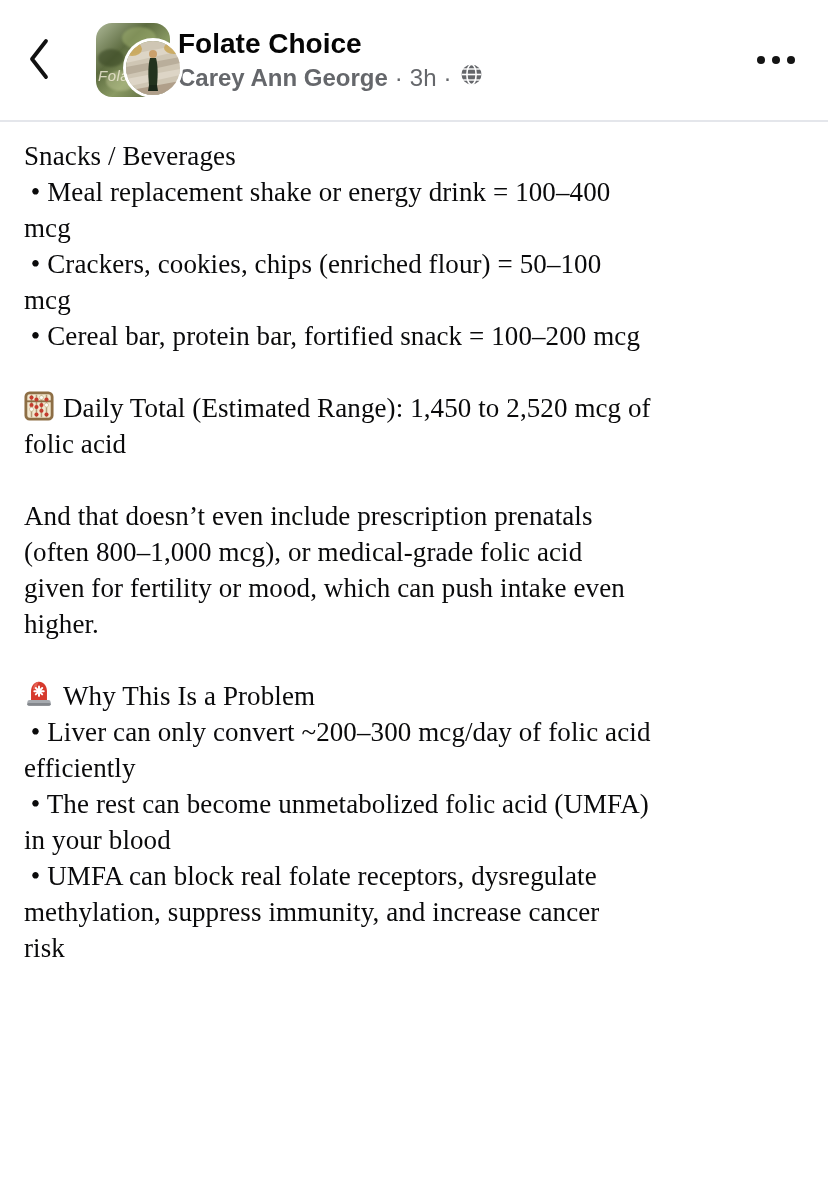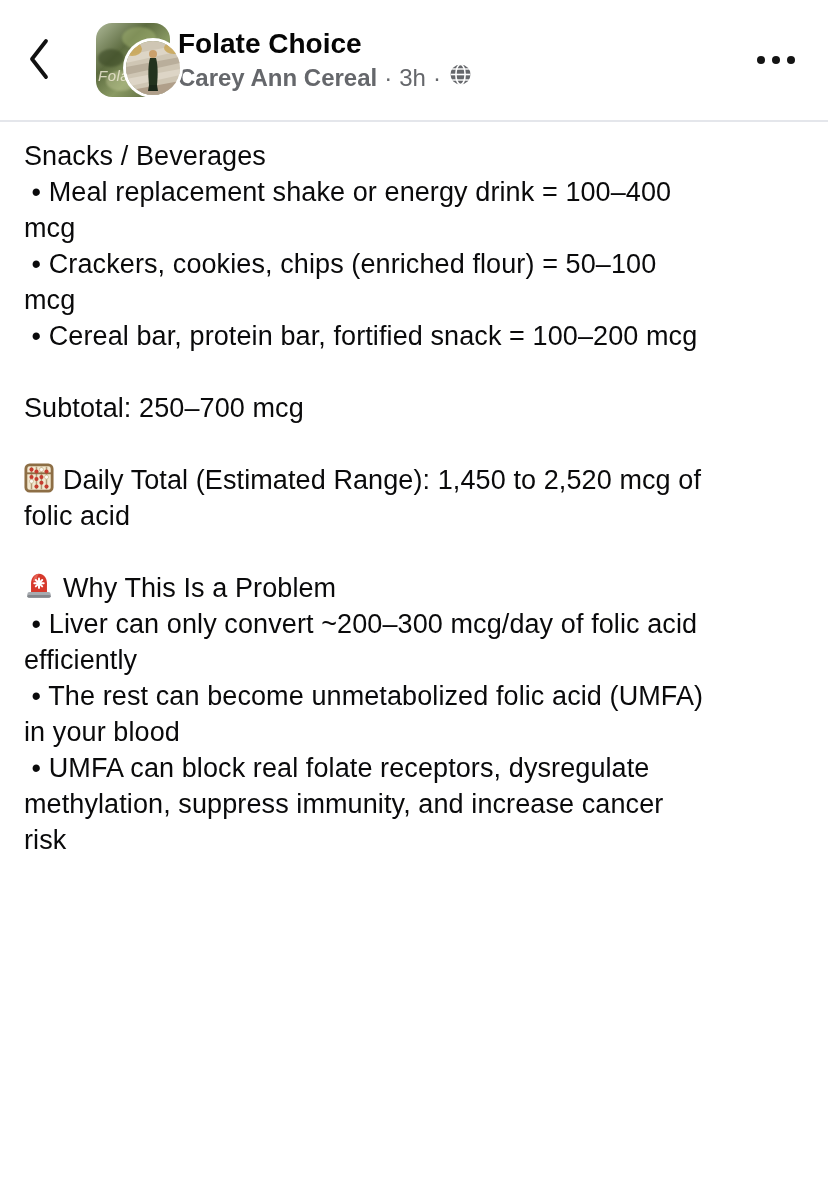--- a/index.html
+++ b/index.html
@@ -84,20 +84,21 @@
     flex: 0 0 auto;
   }
   .menu-btn i {
     width: 8px; height: 8px; border-radius: 50%;
     background: #141414; display: block;
   }
 
   
   .post-body {
     padding: 16px 24px 0 24px;
+    font-family: Liberation Serif, serif;
   }
   .para {
     font-size: 27px;
     line-height: 36px;
     color: #0a0a0b;
     margin: 0 0 36px 0;
     letter-spacing: 0.1px;
   }
   .ptext { white-space: pre-wrap; }
   .emoji {
@@ -141,21 +142,21 @@
         <circle cx="27" cy="13" r="4" fill="#caa06c"></circle>
         <path d="M24 17 C22 24 22 34 23 44 L31 44 C32 34 32 24 30 17 Z" fill="#23331f"></path>
         <path d="M23 44 L22 50 L32 50 L31 44 Z" fill="#1b281a"></path>
       </svg>
     </div>
   </div>
 
   <div class="title-block">
     <div class="page-title">Folate Choice</div>
     <div class="byline">
-      <span class="author">Carey Ann Cereal</span>
+      <span class="author">Carey Ann George</span>
       <span class="dot">·</span>
       <span>3h</span>
       <span class="dot">·</span>
       <span class="globe-icon">
         <svg width="23" height="23" viewBox="0 0 23 23">
           <circle cx="11.5" cy="11.5" r="10" fill="#65676b"></circle>
           <ellipse cx="11.5" cy="11.5" rx="4.6" ry="10" fill="none" stroke="#ffffff" stroke-width="1.6"></ellipse>
           <line x1="1.5" y1="11.5" x2="21.5" y2="11.5" stroke="#ffffff" stroke-width="1.6"></line>
           <line x1="3.2" y1="6" x2="19.8" y2="6" stroke="#ffffff" stroke-width="1.4"></line>
           <line x1="3.2" y1="17" x2="19.8" y2="17" stroke="#ffffff" stroke-width="1.4"></line>
@@ -175,21 +176,20 @@
 
 <div class="post-body">
 
   <p class="para"><span class="ptext">Snacks / Beverages
  • Meal replacement shake or energy drink = 100–400
 mcg
  • Crackers, cookies, chips (enriched flour) = 50–100
 mcg
  • Cereal bar, protein bar, fortified snack = 100–200 mcg</span></p>
 
-  <p class="para"><span class="ptext">Subtotal: 250–700 mcg</span></p>
 
   <p class="para"><span class="emoji"><svg viewBox="0 0 32 32">
           <rect x="2" y="2" width="28" height="28" rx="4" fill="#f2e7cf" stroke="#8d6e45" stroke-width="3"></rect>
           <line x1="8" y1="4" x2="8" y2="28" stroke="#b39b77" stroke-width="1.6"></line>
           <line x1="13.3" y1="4" x2="13.3" y2="28" stroke="#b39b77" stroke-width="1.6"></line>
           <line x1="18.6" y1="4" x2="18.6" y2="28" stroke="#b39b77" stroke-width="1.6"></line>
           <line x1="24" y1="4" x2="24" y2="28" stroke="#b39b77" stroke-width="1.6"></line>
           <line x1="3" y1="11" x2="29" y2="11" stroke="#8d6e45" stroke-width="2"></line>
           <circle cx="8" cy="7" r="2.2" fill="#c43c2e"></circle>
           <circle cx="13.3" cy="9" r="2.2" fill="#c43c2e"></circle>
@@ -200,20 +200,24 @@
           <circle cx="13.3" cy="17" r="2.2" fill="#c43c2e"></circle>
           <circle cx="13.3" cy="25" r="2.2" fill="#c43c2e"></circle>
           <circle cx="18.6" cy="15" r="2.2" fill="#c43c2e"></circle>
           <circle cx="18.6" cy="21" r="2.2" fill="#c43c2e"></circle>
           <circle cx="24" cy="25" r="2.2" fill="#c43c2e"></circle>
           <circle cx="24" cy="15" r="2.2" fill="#fdfaf3" stroke="#c9b891" stroke-width="0.8"></circle>
         </svg></span><span class="ptext">Daily Total (Estimated Range): 1,450 to 2,520 mcg of
 folic acid</span></p>
 
 
+  <p class="para"><span class="ptext">And that doesn’t even include prescription prenatals
+(often 800–1,000 mcg), or medical-grade folic acid
+given for fertility or mood, which can push intake even
+higher.</span></p>
 
   <p class="para"><span class="emoji"><svg viewBox="0 0 32 32">
           <path d="M16 3 C10 3 7.5 8.5 7.5 13.5 L7.5 23 L24.5 23 L24.5 13.5 C24.5 8.5 22 3 16 3 Z" fill="#d6392c"></path>
           <path d="M16 3 C12 3 10 7 9.5 11 L13 11 C13.5 7.5 14.5 4.5 16 3 Z" fill="#e8695c" opacity="0.85"></path>
           <g stroke="#ffffff" stroke-width="2.1" stroke-linecap="round">
             <line x1="16" y1="8" x2="16" y2="18"></line>
             <line x1="11" y1="13" x2="21" y2="13"></line>
             <line x1="12.6" y1="9.6" x2="19.4" y2="16.4"></line>
             <line x1="19.4" y1="9.6" x2="12.6" y2="16.4"></line>
           </g>

